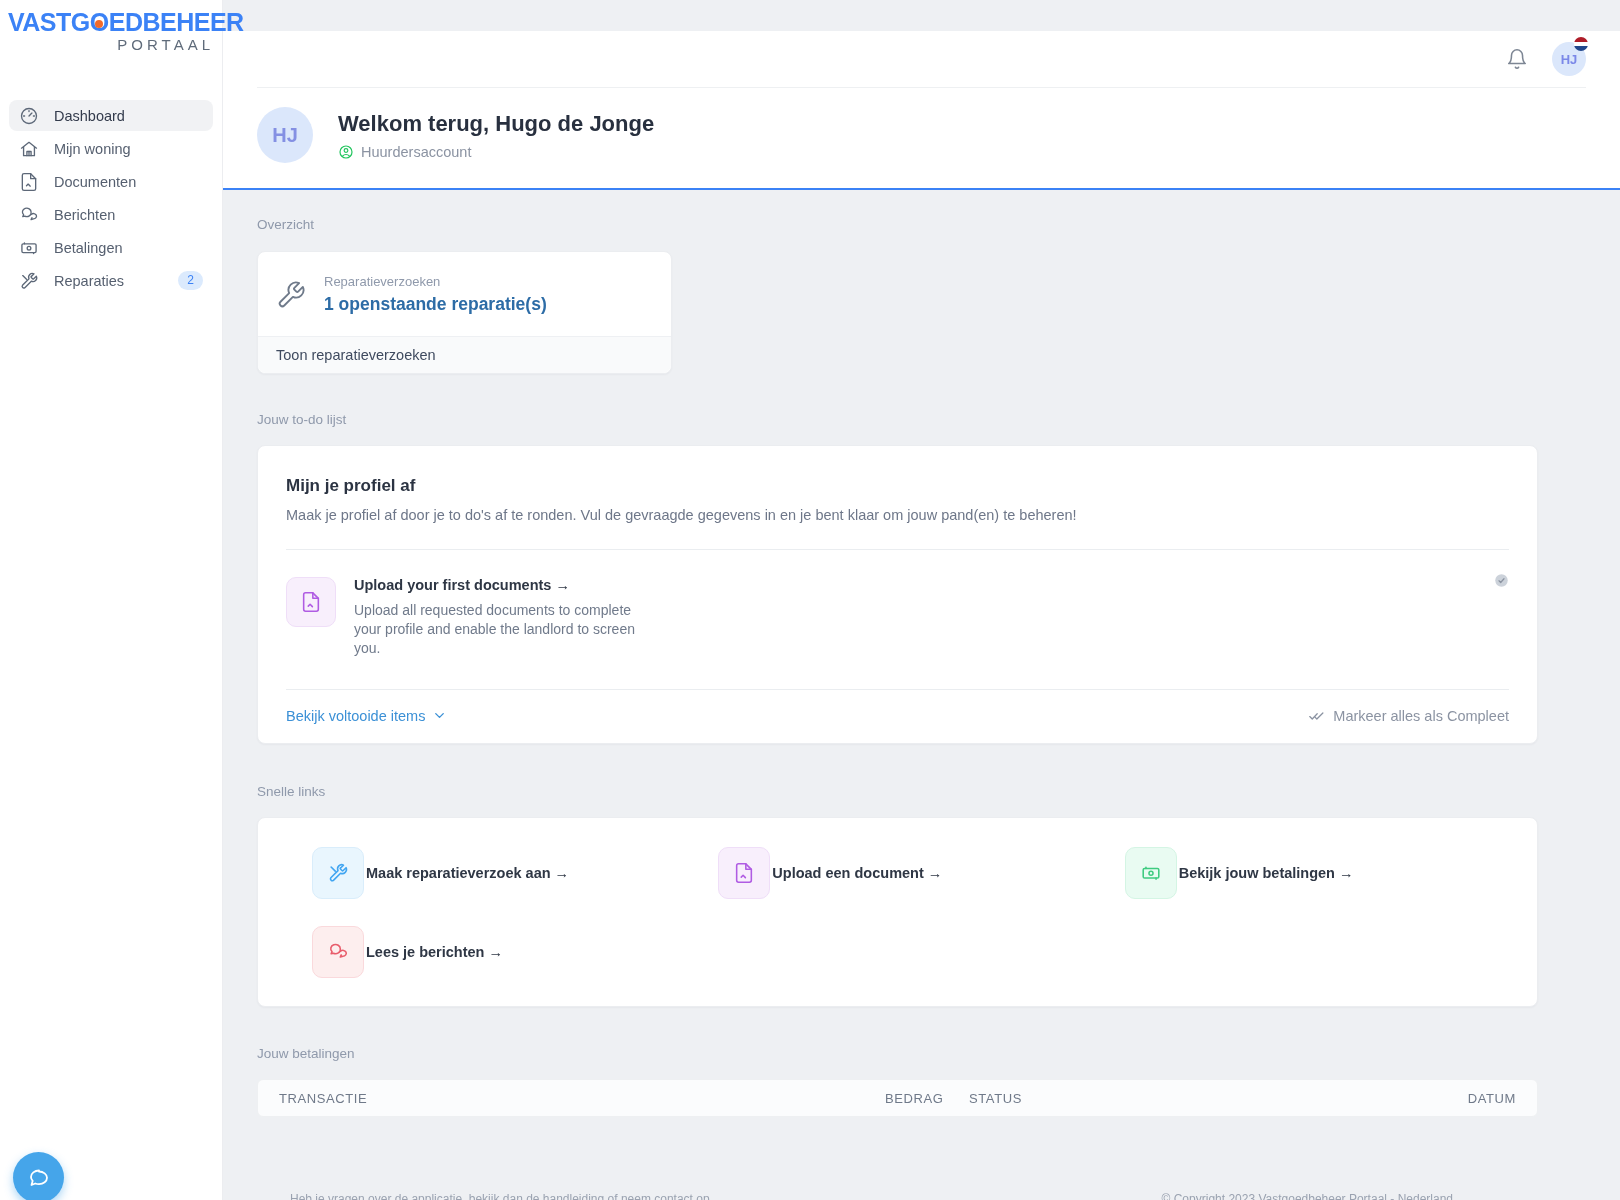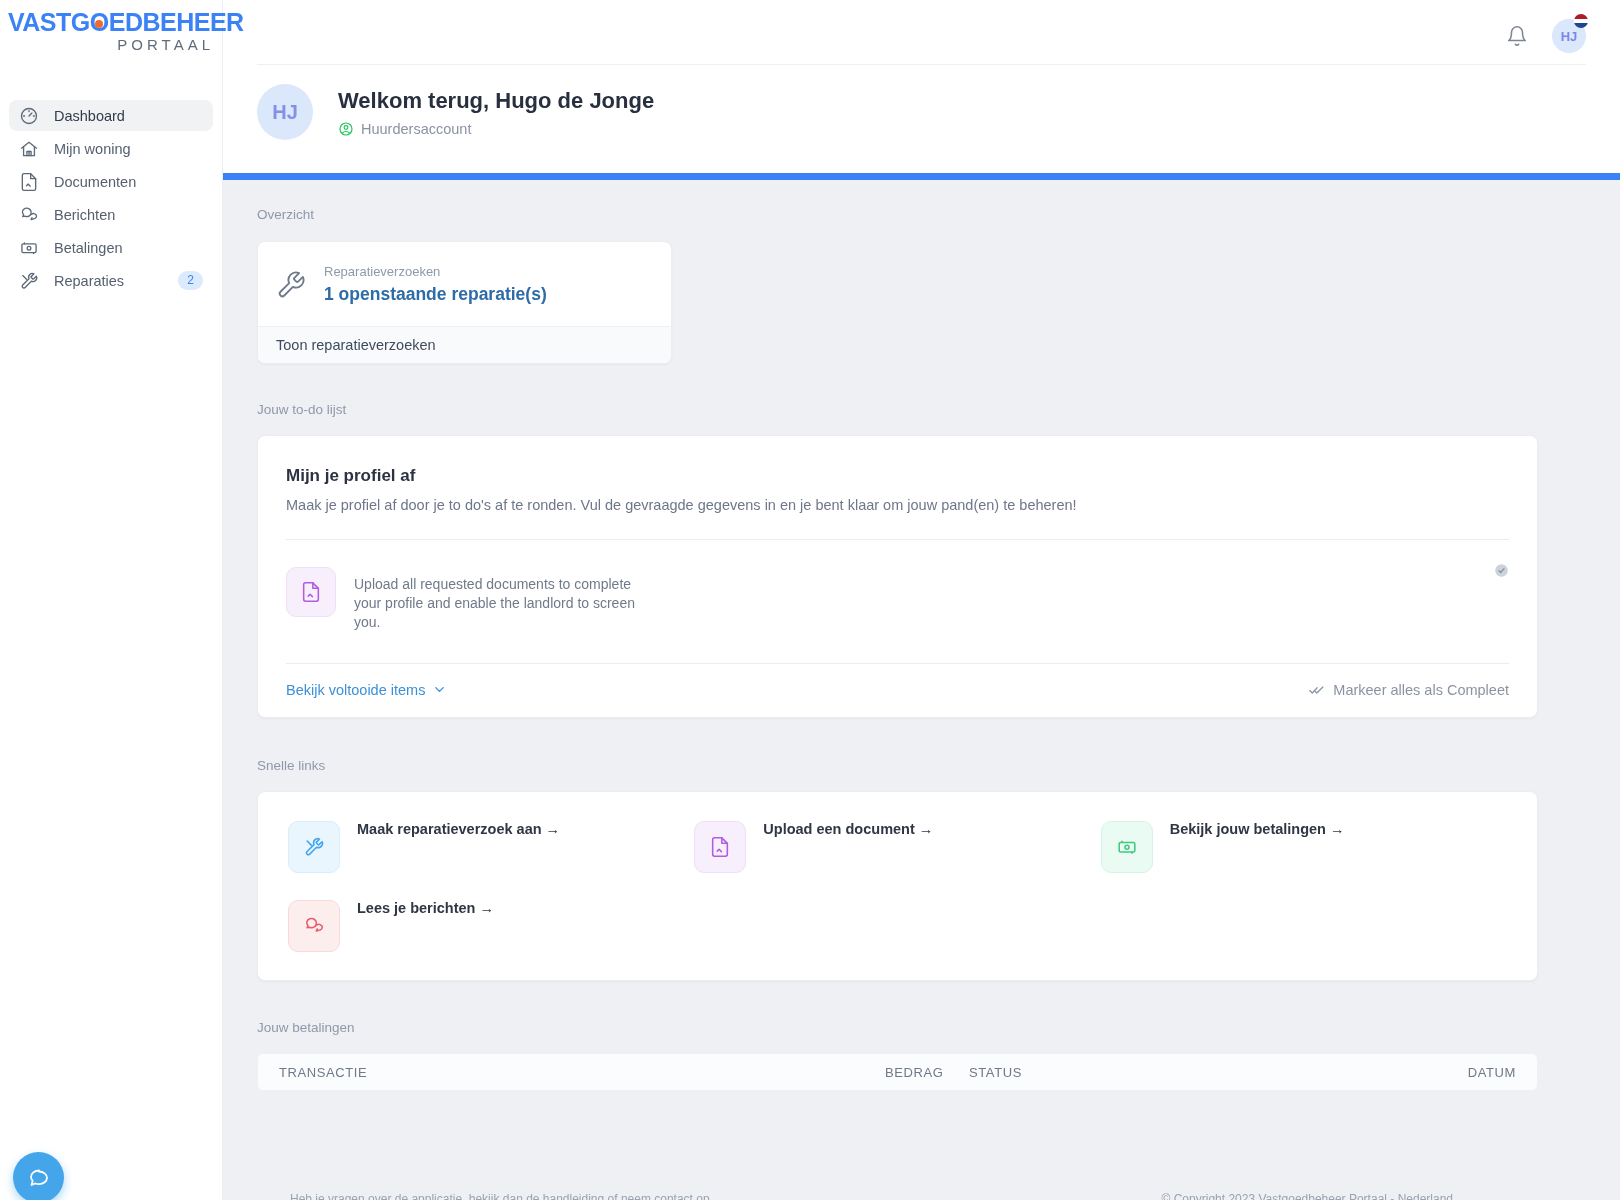--- a/index.html
+++ b/index.html
@@ -37,21 +37,21 @@
   }
   .nav-item.active { background:#f1f2f4; color:#333b4c; }
   .nav-item .nicon { width:20px; height:20px; flex-shrink:0; color:#5d6878; }
   .nav-badge {
     margin-left:auto; background:#dbeafd; color:#3c82f5; font-size:12px;
     border-radius:10px; padding:2px 9px; line-height:15px;
   }
 
   
   .main { flex:1; display:flex; flex-direction:column; position:relative; }
-  .top-white { background:#ffffff; padding:8px 34px; border-bottom:7px solid #3b82f6; }
+  .top-white { background:#ffffff; padding:0 34px; border-bottom:2px solid #3b82f6;margin-top:31px; }
   .topbar {
     height:57px; display:flex; align-items:center; justify-content:flex-end;
     gap:24px; border-bottom:1px solid #eef0f2;
   }
   .bell { width:22px; height:22px; color:#7d8694; cursor:pointer; }
   .avatar-sm {
     width:34px; height:34px; border-radius:50%; background:#dbe7fb; color:#7b88e8;
     font-size:13px; font-weight:700; display:flex; align-items:center; justify-content:center;
     position:relative; cursor:pointer;
   }
@@ -120,21 +120,21 @@
     border-top:1px solid #eaedf0; margin-top:31px; padding:17px 0 19px;
   }
   .link-blue { display:flex; align-items:center; gap:7px; color:#3b90d6; font-size:14.5px; cursor:pointer;text-align:center; }
   .link-blue svg { width:15px; height:15px; }
   .mark-all { display:flex; align-items:center; gap:8px; color:#8b93a2; font-size:14.5px; cursor:pointer; }
   .mark-all svg { width:17px; height:17px; }
 
   
   .quick-card { margin-top:18px; padding:29px 30px 28px; }
   .quick-grid { display:grid; grid-template-columns:1fr 1fr 1fr; row-gap:27px; }
-  .quick-item { display:flex; gap:17px; cursor:pointer; }
+  .quick-item { display:flex; align-items:center; gap:2px; cursor:pointer;margin-left:24px; }
   .quick-item .tile { width:52px; height:52px; }
   .quick-label { font-size:14.5px; font-weight:600; color:#2f3745; }
 
   
   .pay-header {
     width:1281px; margin-top:18px; height:38px; background:#fbfcfd;
     border:1px solid #eef0f2; border-radius:6px;
     display:grid; grid-template-columns:606px 84px 1fr auto; align-items:center;
     padding:0 21px; 
   }
@@ -298,20 +298,21 @@
 
         <div class="todo-item">
           <div class="tile tile-purple">
             <svg viewBox="0 0 24 24" fill="none" stroke="currentColor" stroke-width="1.7" stroke-linecap="round" stroke-linejoin="round">
                 <path d="M14 2H6a2 2 0 0 0-2 2v16a2 2 0 0 0 2 2h12a2 2 0 0 0 2-2V8z"></path>
                 <polyline points="14 2 14 8 20 8"></polyline>
                 <path d="M9 16.5l2-2 2.5 2.5"></path>
               </svg>
           </div>
           <div class="todo-item-main">
+            <div class="todo-item-title">Upload your first documents →</div>
             <div class="todo-item-desc">Upload all requested documents to complete your profile and enable the landlord to screen you.</div>
           </div>
           <span class="todo-check">
             <svg viewBox="0 0 24 24">
                 <circle cx="12" cy="12" r="10" fill="#ccd2da"></circle>
                 <path d="M8 12.5l2.7 2.7 5.3-6" fill="none" stroke="#8b93a1" stroke-width="2" stroke-linecap="round" stroke-linejoin="round"></path>
               </svg>
           </span>
         </div>
 

